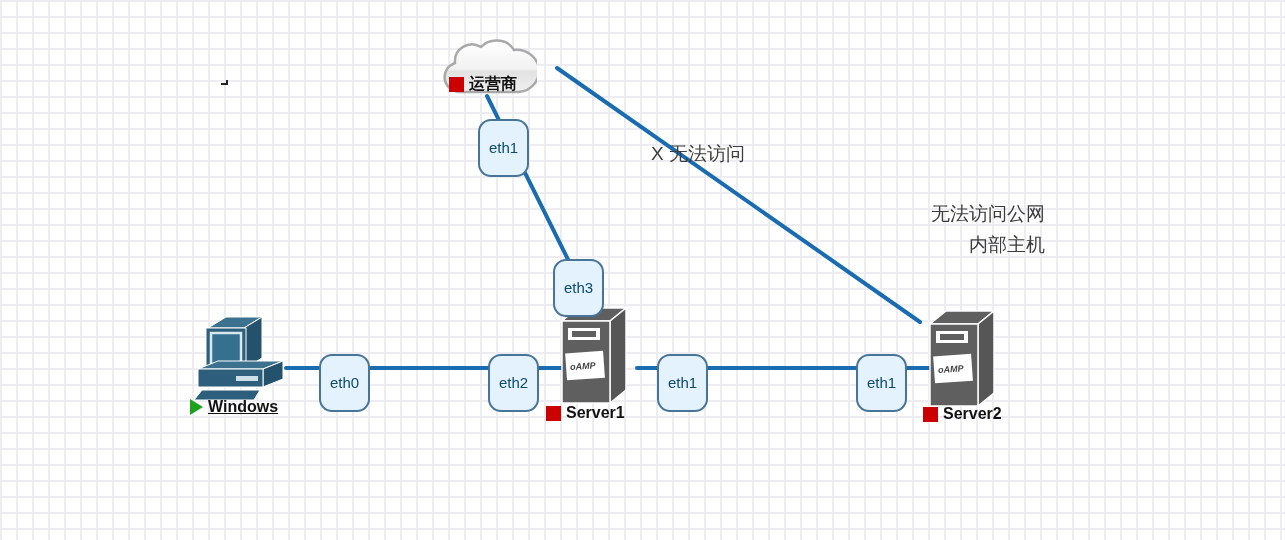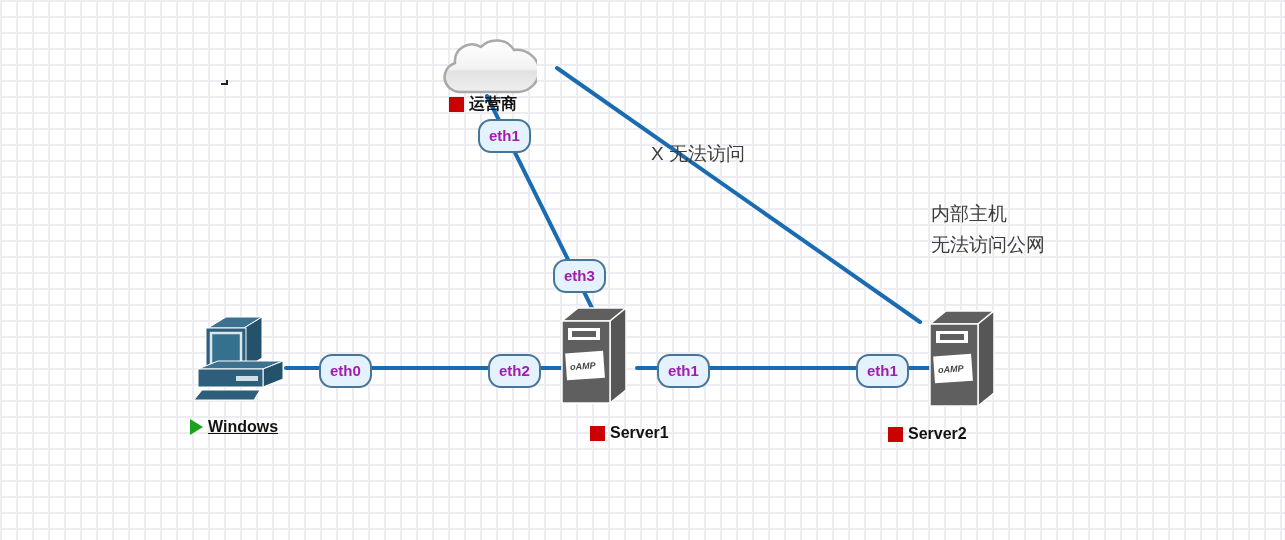--- a/index.html
+++ b/index.html
@@ -11,44 +11,45 @@
     background-image:
       linear-gradient(to right, #ececf1 2px, transparent 2px),
       linear-gradient(to bottom, #ececf1 2px, transparent 2px);
     background-size:16px 16px;
     font-family:"Liberation Sans","DejaVu Sans",sans-serif;
   }
   .links{position:absolute;left:0;top:0;width:1285px;height:540px;z-index:1;}
   .node{position:absolute;z-index:2;}
   .pill{
     position:absolute;z-index:3;
-    padding:6px 9px;
+    padding:18px 9px;
     background:#e3f2fc;
     border:2.5px solid #47759a;
     border-radius:13px;
-    font-size:15px;font-weight:700;color:#a21caf;
+    font-size:15px;font-weight:400;color:#0c4a6e;
     line-height:18px;
     white-space:nowrap;
   }
   .node-label{
     position:absolute;z-index:3;
     font-size:16px;font-weight:bold;color:#121212;
-    white-space:nowrap;display:flex;align-items:center;gap:5px;margin-top:20px;
+    white-space:nowrap;display:flex;align-items:center;gap:5px;
   }
   .red-sq{display:inline-block;width:15px;height:15px;background:#cc0000;}
   .green-tri{
     display:inline-block;width:0;height:0;
     border-left:13px solid #1ea21e;
     border-top:8px solid transparent;
     border-bottom:8px solid transparent;
   }
   .annotation{
     position:absolute;z-index:3;
     font-size:19px;color:#3d3d3d;
     white-space:nowrap;
+    text-align:right;
   }
   .annotation div{line-height:31px;}
   .stray-mark{
     position:absolute;z-index:3;left:221px;top:80px;
     width:5px;height:3px;
     border-right:2px solid #222;border-bottom:2px solid #222;
   }
 </style>
 </head>
 <body>
@@ -109,51 +110,51 @@
       <polygon points="52,16 68,3 68,85 52,98" fill="#565656" stroke="#fdfdfd" stroke-width="1.5"></polygon>
       <rect x="4" y="16" width="48" height="82" fill="#5f5f5f" stroke="#fdfdfd" stroke-width="1.5"></rect>
       <rect x="10" y="23" width="32" height="12" fill="#ffffff"></rect>
       <rect x="14" y="26" width="24" height="6" fill="#5f5f5f"></rect>
       <g transform="rotate(-4 28 60)">
         <rect x="8" y="47" width="38" height="27" fill="#ffffff"></rect>
         <text x="12" y="64" font-size="9" font-style="italic" font-weight="bold" fill="#444">oAMP</text>
       </g>
     </svg>
   </div>
-  <div class="node-label" style="left:546px;top:404px;padding-left:44px;">
+  <div class="node-label" style="left:546px;top:404px;">
     <span class="red-sq"></span>
     <span>Server1</span>
   </div>
 
   <div class="node" style="left:926px;top:308px;">
     <svg width="72" height="100" viewBox="0 0 72 100">
       <polygon points="4,16 20,3 68,3 52,16" fill="#5f5f5f" stroke="#fdfdfd" stroke-width="1.5"></polygon>
       <polygon points="52,16 68,3 68,85 52,98" fill="#565656" stroke="#fdfdfd" stroke-width="1.5"></polygon>
       <rect x="4" y="16" width="48" height="82" fill="#5f5f5f" stroke="#fdfdfd" stroke-width="1.5"></rect>
       <rect x="10" y="23" width="32" height="12" fill="#ffffff"></rect>
       <rect x="14" y="26" width="24" height="6" fill="#5f5f5f"></rect>
       <g transform="rotate(-4 28 60)">
         <rect x="8" y="47" width="38" height="27" fill="#ffffff"></rect>
         <text x="12" y="64" font-size="9" font-style="italic" font-weight="bold" fill="#444">oAMP</text>
       </g>
     </svg>
   </div>
-  <div class="node-label" style="left:888px;top:405px;">
+  <div class="node-label" style="left:923px;top:405px;">
     <span class="red-sq"></span>
     <span>Server2</span>
   </div>
 
   <div class="pill" style="left:478px;top:119px;">eth1</div>
   <div class="pill" style="left:553px;top:259px;">eth3</div>
   <div class="pill" style="left:319px;top:354px;">eth0</div>
   <div class="pill" style="left:488px;top:354px;">eth2</div>
   <div class="pill" style="left:657px;top:354px;">eth1</div>
   <div class="pill" style="left:856px;top:354px;">eth1</div>
 
   <div class="annotation" style="left:651px;top:141px;">X 无法访问</div>
 
   <div class="annotation" style="left:931px;top:198px;">
+    <div>无法访问公网</div>
     <div>内部主机</div>
-    <div>无法访问公网</div>
   </div>
 
 
 </div>
 
 </body></html>

